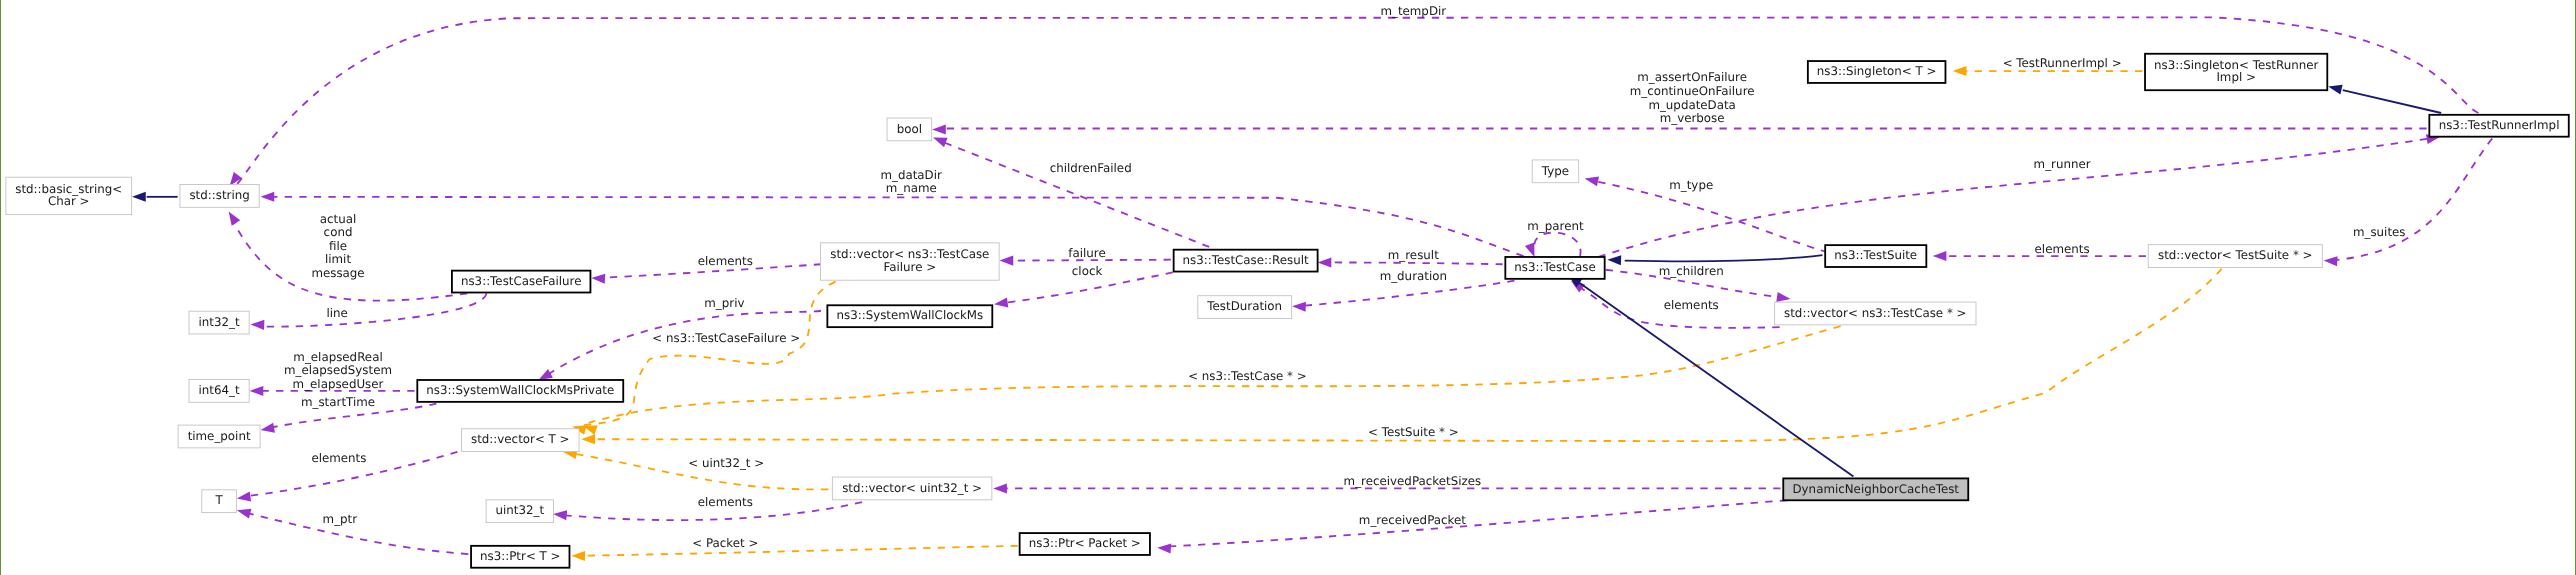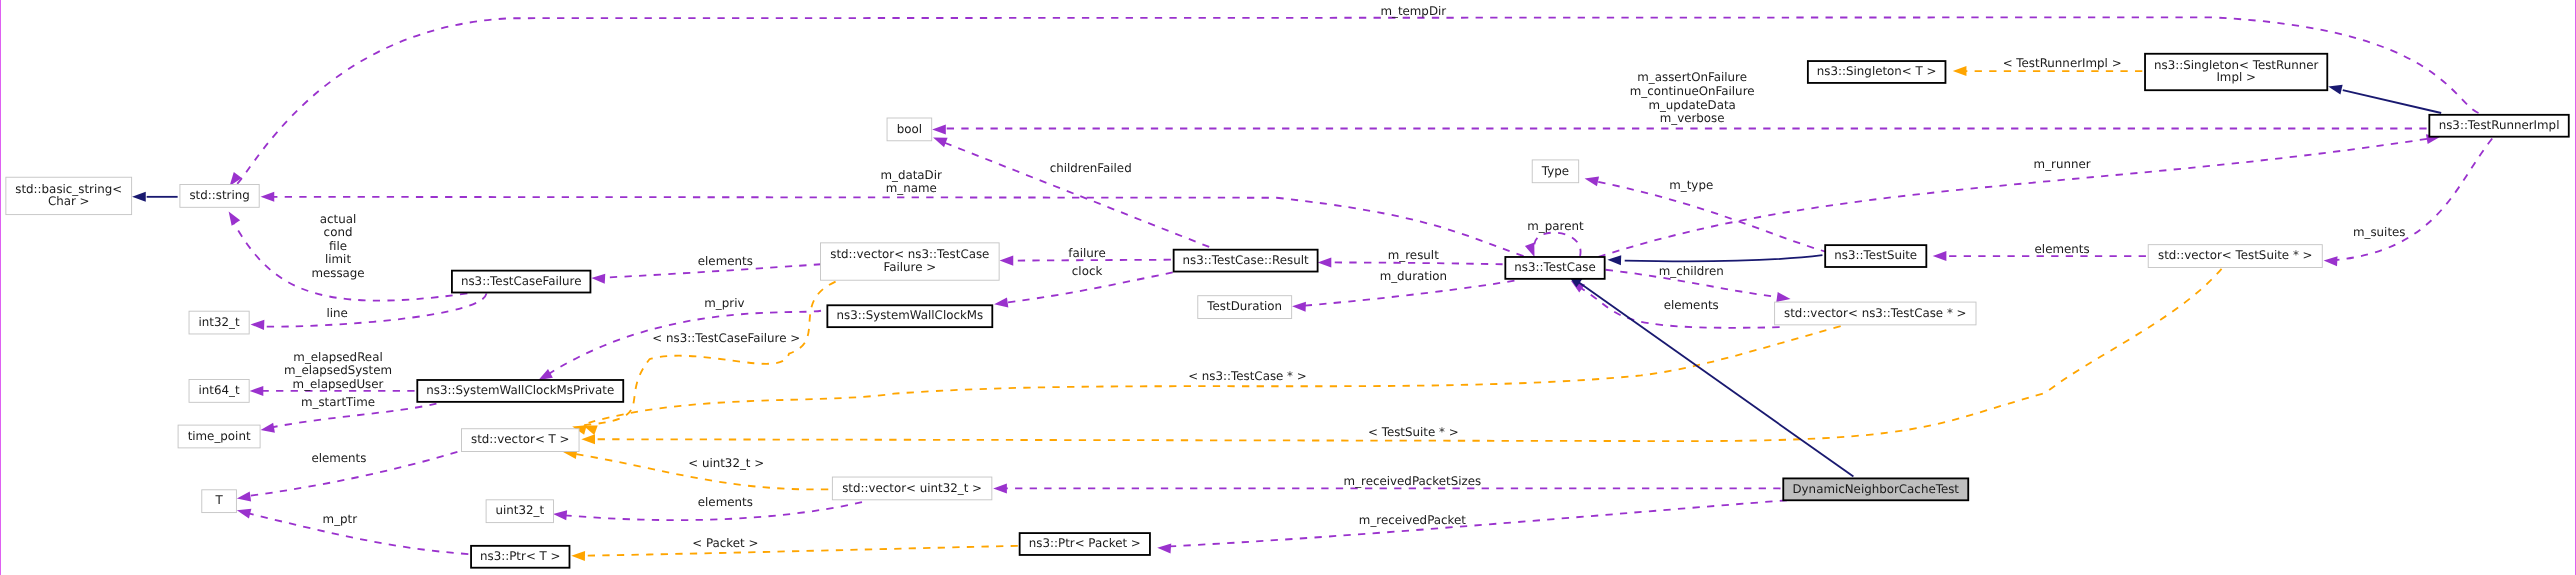--- a/index.html
+++ b/index.html
@@ -1,16 +1,16 @@
 <!DOCTYPE html>
 <html style="font-size:14.6px"><head>
 <meta charset="utf-8">
 <style>
   html,body{margin:0;padding:0;background:#ffffff;-webkit-font-smoothing:antialiased;}
-  #page{position:relative;width:2576px;height:575px;background:#d946ef;overflow:hidden;}
+  #page{position:relative;width:2576px;height:575px;background:#4d7c0f;overflow:hidden;}
   svg{display:block;shape-rendering:geometricPrecision;text-rendering:geometricPrecision;}
   text{paint-order:stroke;}
   .nlabel{font-family:"DejaVu Sans",sans-serif;font-size:13px;fill:#1a1a1a;text-anchor:middle;}
   .elabel{font-family:"DejaVu Sans",sans-serif;font-size:13px;fill:#1a1a1a;text-anchor:middle;}
 </style>
 </head>
 <body>
 
 <div id="page">
 <svg width="2576" height="575" viewBox="0 0 2825 631" xmlns="http://www.w3.org/2000/svg">

